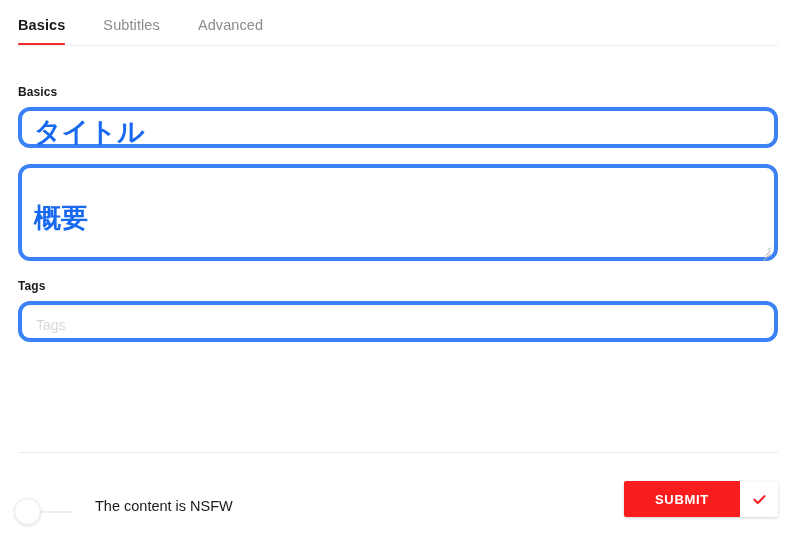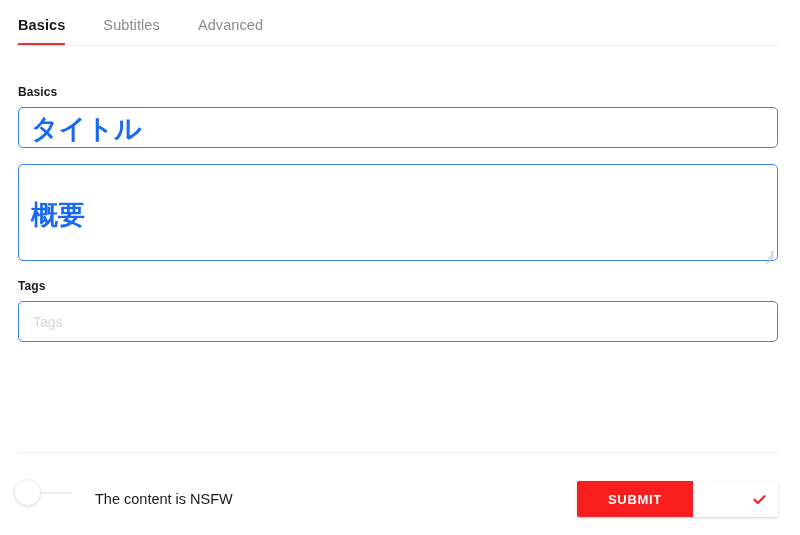--- a/index.html
+++ b/index.html
@@ -79,22 +79,22 @@
     font-weight: bold;
     color: #1a1a1a;
     letter-spacing: 0.1px;
     line-height: 16px;
     margin-bottom: 7px;
   }
   .control {
     position: relative;
     box-sizing: border-box;
     width: 760px;
-    border: 1px solid #3b82f6;
-    border-radius: 5px;
+    border: 4px solid #3b82f6;
+    border-radius: 12px;
     background: #ffffff;
   }
   .control.input-box { height: 41px; }
   .control.textarea-box { height: 97px; }
 
   .placeholder-ghost {
     position: absolute;
     left: 14px;
     top: 12px;
     font-size: 14px;
@@ -152,23 +152,23 @@
     position: absolute;
     left: 0;
     top: 468px;
     width: 800px;
     height: 64px;
   }
 
   .toggle-wrap {
     position: absolute;
     left: 14px;
-    top: 11px;
-    display: flex;
-    align-items: flex-end;
+    top: 30px;
+    display: flex;
+    align-items: flex-start;
   }
   .toggle {
     position: relative;
     width: 60px;
     height: 28px;
     cursor: pointer;
   }
   .toggle-track {
     position: absolute;
     left: 26px;
@@ -200,21 +200,20 @@
   .actions {
     position: absolute;
     right: 22px;
     top: 13px;
     display: flex;
     align-items: stretch;
     height: 36px;
     box-shadow: 0 1px 3px rgba(0,0,0,0.18);
     border-radius: 2px;
     overflow: hidden;
-    gap: 47px;
   }
   .submit-btn {
     width: 116px;
     background: #f91d1d;
     color: #ffffff;
     font-size: 13px;
     font-weight: bold;
     letter-spacing: 0.7px;
     display: flex;
     align-items: center;

